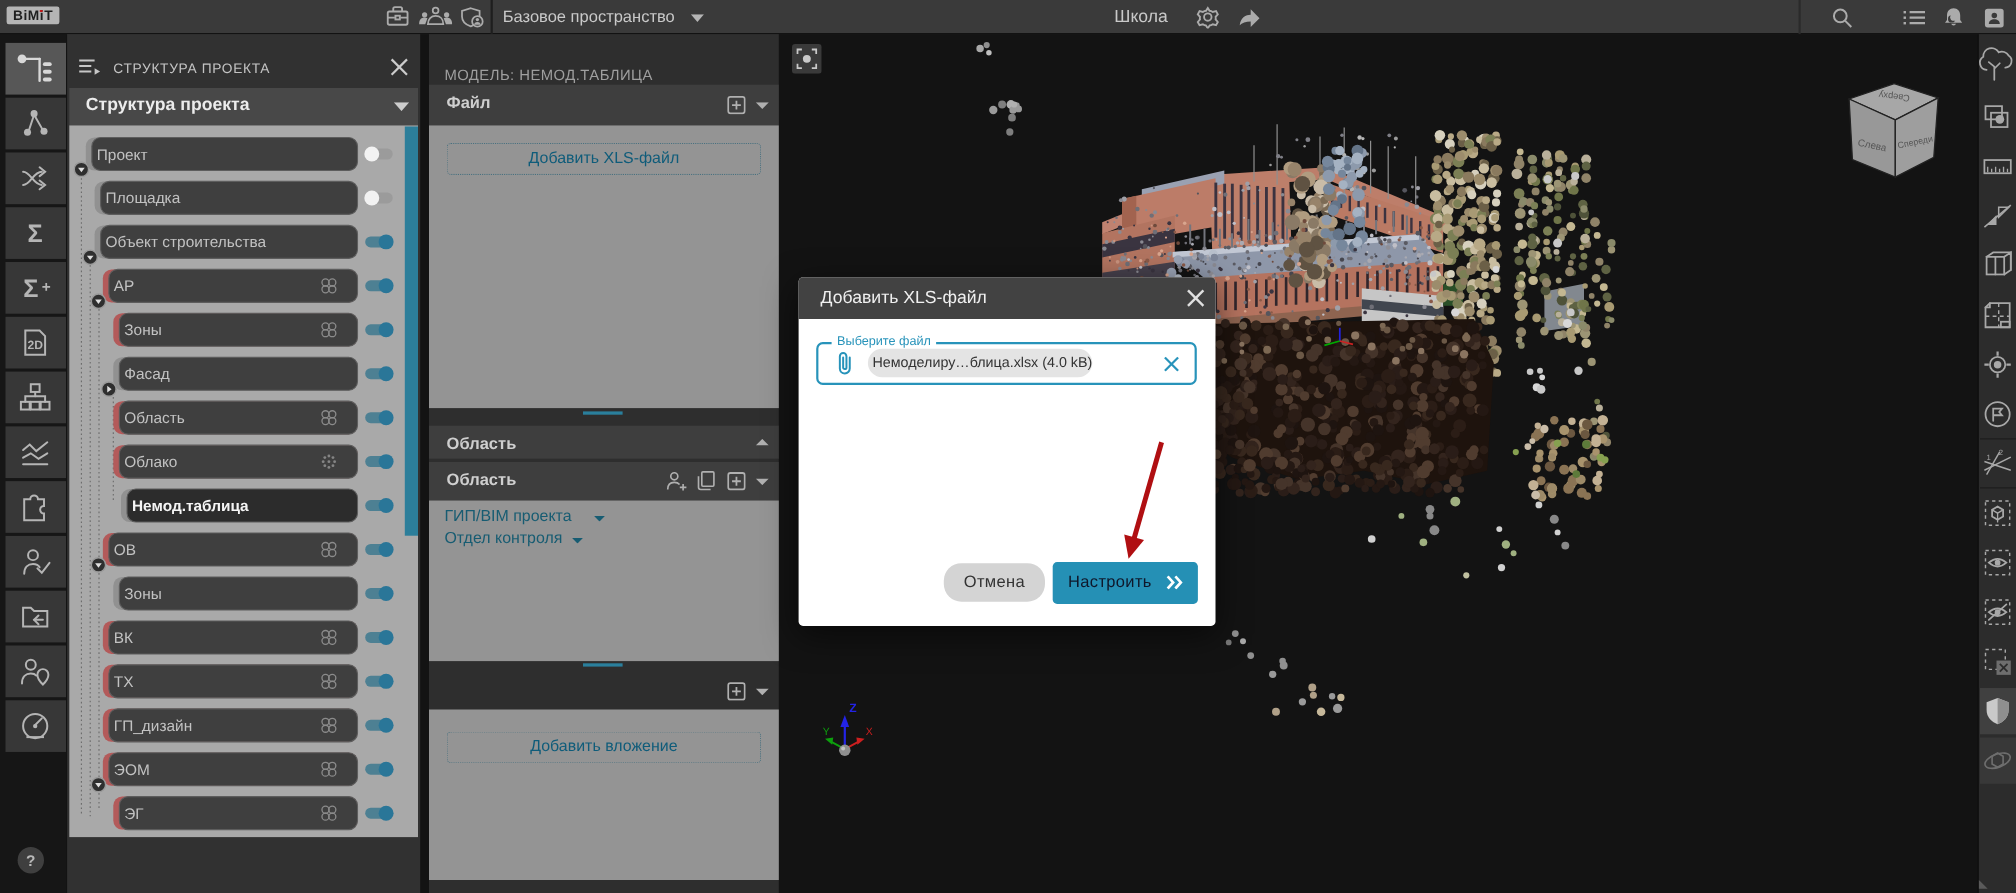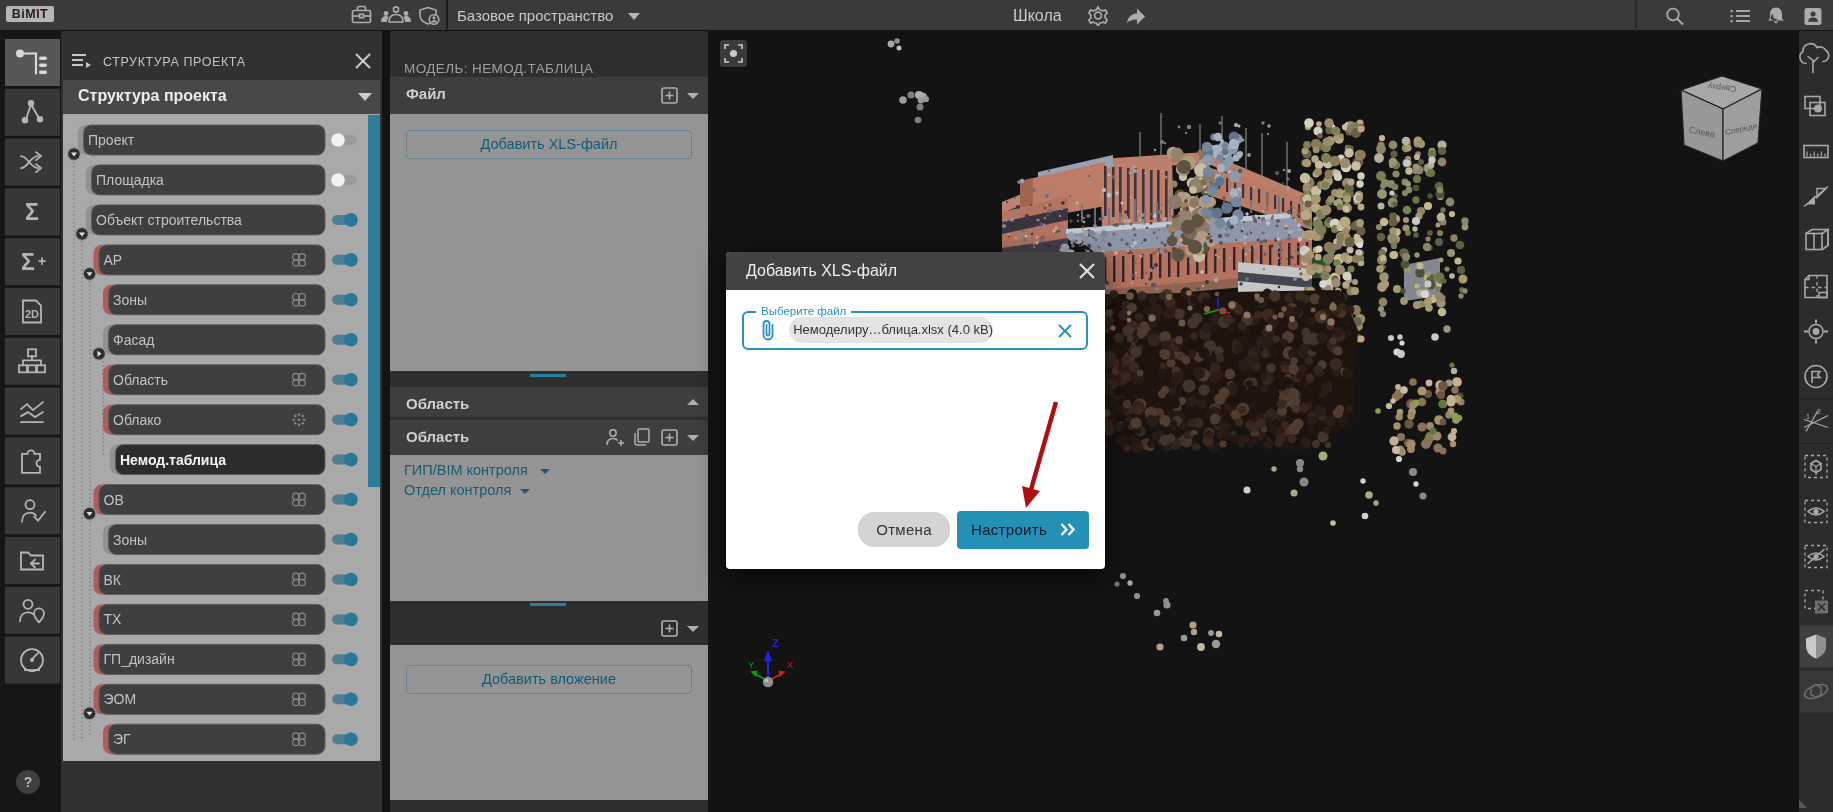--- a/index.html
+++ b/index.html
@@ -2283,21 +2283,21 @@
 <g fill="none" stroke="#b0b0b0" stroke-width="1.5">
 <circle cx="8" cy="6" r="3.2"></circle>
         <path d="M2,18 c0,-4.5 2.7,-6.5 6,-6.5 c2,0 3.7,0.7 4.8,2"></path>
 <line x1="13" y1="16" x2="19" y2="16"></line>
         <line x1="16" y1="13" x2="16" y2="19"></line>
 <rect x="33" y="2" width="11" height="13" rx="1"></rect>
         <path d="M30,6 v10 a2,2 0 0 0 2,2 h9"></path>
 </g>
     </svg>
     <div class="secbody" style="top:424px;height:146px"></div>
-    <div class="teamlink" style="left:14px;top:431px">ГИП/BIM контроля</div>
+    <div class="teamlink" style="left:14px;top:431px">ГИП/BIM проекта</div>
     <svg class="abs" style="left:150px;top:438px" width="10" height="5" viewBox="0 0 10 5">
       <polygon points="0,0 10,0 5,5" fill="#175c72"></polygon>
     </svg>
     <div class="teamlink" style="left:14px;top:451px">Отдел контроля</div>
     <svg class="abs" style="left:130px;top:458px" width="10" height="5" viewBox="0 0 10 5">
       <polygon points="0,0 10,0 5,5" fill="#175c72"></polygon>
     </svg>
     <div class="grip" style="left:140px;top:572px"></div>
     <svg class="abs" style="left:271px;top:589px" width="17" height="17" viewBox="0 0 17 17">
       <rect x="1" y="1" width="15" height="15" rx="2" fill="none" stroke="#b0b0b0" stroke-width="1.6"></rect>

